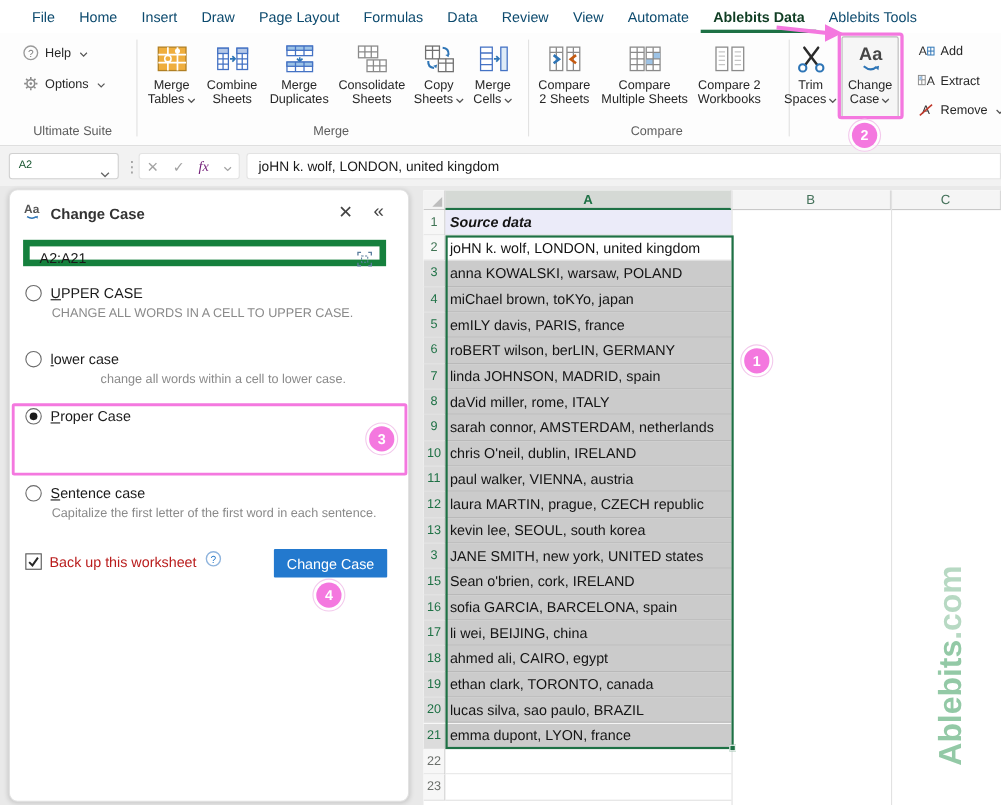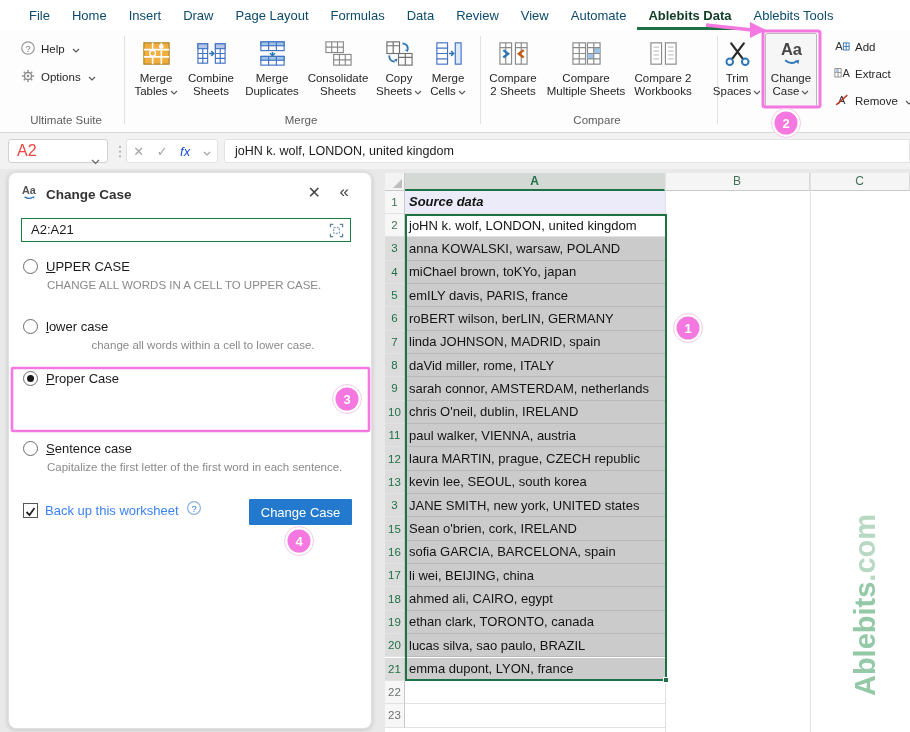--- a/index.html
+++ b/index.html
@@ -17,25 +17,25 @@
   .rgroup-label { position:absolute; top:84px; font-size:11.5px; color:#5c5c5c; text-align:center; transform:translateX(-50%); white-space:nowrap; }
   .ritem { position:absolute; top:4px; height:78px; text-align:center; cursor:default; }
   .ritem .ricon { height:38px; display:flex; align-items:center; justify-content:center; }
   .ritem .rlbl { font-size:11.5px; line-height:13px; color:#262626; white-space:nowrap; }
   .ritem.boxed { border:1px solid #b9b9b9; border-radius:2px; background:#f6f6f6; }
   .rsmall { position:absolute; height:22px; display:flex; align-items:center; gap:5px; font-size:11.5px; color:#262626; white-space:nowrap; }
   .chev { display:inline-block; margin-left:2px; }
 
   
   #formulabar { position:absolute; left:0; top:133px; width:910px; height:36px; background:#f2f2f2; }
-  #namebox { position:absolute; left:8px; top:6px; width:100px; height:24px; background:#fff; border:1px solid #d0d0d0; border-radius:3px; font-size:16px; color:#ef4444; line-height:22px; padding-left:8px; }
+  #namebox { position:absolute; left:8px; top:6px; width:100px; height:24px; background:#fff; border:1px solid #d0d0d0; border-radius:3px; font-size:10px; color:#14532d; line-height:22px; padding-left:8px; }
   #namebox .nb-chev { position:absolute; right:7px; top:9px; }
   #fb-dots { position:absolute; left:113px; top:4px; color:#9a9a9a; font-size:14px; letter-spacing:0; line-height:28px; }
   #fxbox { position:absolute; left:126px; top:6px; width:92px; height:24px; background:#fff; border:1px solid #e3e3e3; border-radius:3px; display:flex; align-items:center; justify-content:space-around; color:#a2a2a2; font-size:13px; }
-  #fxbox .fx { font-family:Liberation Sans, sans-serif; font-style:italic; color:#1d4ed8; }
+  #fxbox .fx { font-family:Liberation Serif, serif; font-style:italic; color:#701a75; }
   #formulafield { position:absolute; left:224px; top:6px; width:686px; height:24px; background:#fff; border:1px solid #e3e3e3; border-radius:3px 0 0 3px; font-size:12.5px; color:#1a1a1a; line-height:22px; padding-left:10px; white-space:nowrap; overflow:hidden; }
 
   
   #content-bg { position:absolute; left:0; top:169px; width:910px; height:563px; background:#e9e9e9; }
 
   
   #sheet { position:absolute; left:385px; top:173px; width:525px; height:559px; background:#fff; overflow:hidden; }
   .colhead { position:absolute; top:0; height:17.5px; font-size:12px; text-align:center; line-height:17px; background:#f5f5f5; color:#44715a; border-bottom:1px solid #c9c9c9; border-right:1px solid #d9d9d9; }
   .colhead.sel { background:#d5d9d5; color:#1E7145; font-weight:600; border-bottom:2px solid #1E7145; }
   #corner { position:absolute; left:0; top:0; width:20px; height:17.5px; background:#f3f3f3; border-bottom:1px solid #c9c9c9; border-right:1px solid #c9c9c9; }
@@ -54,31 +54,31 @@
   #watermark { position:absolute; left:740px; top:585px; width:250px; height:40px; transform:rotate(-90deg); display:flex; align-items:center; justify-content:center; font-size:29px; font-weight:700; z-index:5; pointer-events:none; }
   #watermark .wm-b { color:#93c9a6; }
   #watermark .wm-l { color:#b7d9c3; }
 
   
   #taskpane { position:absolute; left:8px; top:172px; width:364px; height:557px; background:#fff; border:1px solid #e0e0e0; border-radius:8px; box-shadow:0 1px 5px rgba(0,0,0,.16); z-index:6; }
   #tp-header { position:absolute; left:12px; top:10px; right:10px; height:22px; display:flex; align-items:center; }
   #tp-title { font-size:13.5px; font-weight:600; color:#333; margin-left:7px; }
   #tp-close { position:absolute; right:40px; top:0; font-size:16px; color:#444; cursor:default; }
   #tp-collapse { position:absolute; right:12px; top:-1px; font-size:17px; color:#444; cursor:default; }
-  #tp-range { position:absolute; left:12px; top:45px; width:330px; height:24px; border:1px solid #15803d; background:#fff; font-size:13px; color:#1a1a1a; line-height:22px; padding-left:9px; }
+  #tp-range { position:absolute; left:12px; top:45px; width:330px; height:24px; border:6px solid #15803d; background:#fff; font-size:13px; color:#1a1a1a; line-height:22px; padding-left:9px; }
   #tp-range-icon { position:absolute; right:6px; top:4px; cursor:pointer; }
   .tp-opt { position:absolute; left:14px; width:336px; }
   .tp-opt .optrow { display:flex; align-items:center; gap:8px; }
   .radio { width:15px; height:15px; border-radius:50%; border:1px solid #6a6a6a; background:#fff; flex:0 0 15px; position:relative; }
   .radio.on:after { content:""; position:absolute; left:3px; top:3px; width:7px; height:7px; border-radius:50%; background:#1a1a1a; }
   .optlabel { font-size:13px; color:#1a1a1a; }
   .optdesc { font-size:11.5px; color:#8a8a8a; margin:4px 0 0 24px; width:312px; line-height:14.5px; }
   #tp-backup { position:absolute; left:14px; top:327px; display:flex; align-items:center; gap:7px; }
   #tp-backup .cb { width:15px; height:15px; border:1px solid #555; background:#fff; }
-  #tp-backup .cblabel { font-size:13px; color:#3b82f6; }
+  #tp-backup .cblabel { font-size:13px; color:#b91c1c; }
   #tp-btn { position:absolute; left:240px; top:326px; width:103px; height:26px; background:#2379ce; color:#fff; font-size:13px; border:none; border-radius:1px; cursor:pointer; font-family:"Liberation Sans",sans-serif; }
 
   
   #annotations { position:absolute; left:0; top:0; width:910px; height:732px; z-index:9; pointer-events:none; }
 </style>
 </head>
 <body>
 <div id="root">
 
   <div id="menubar">

